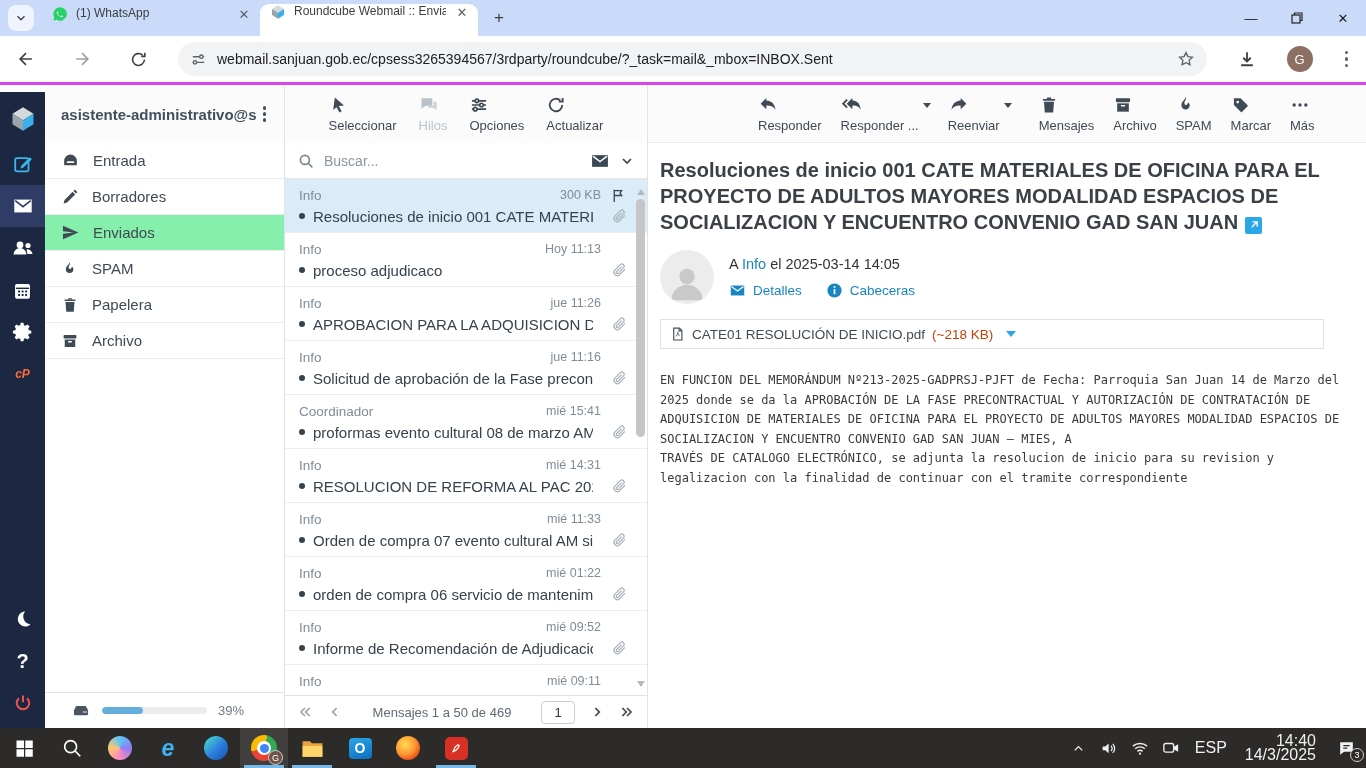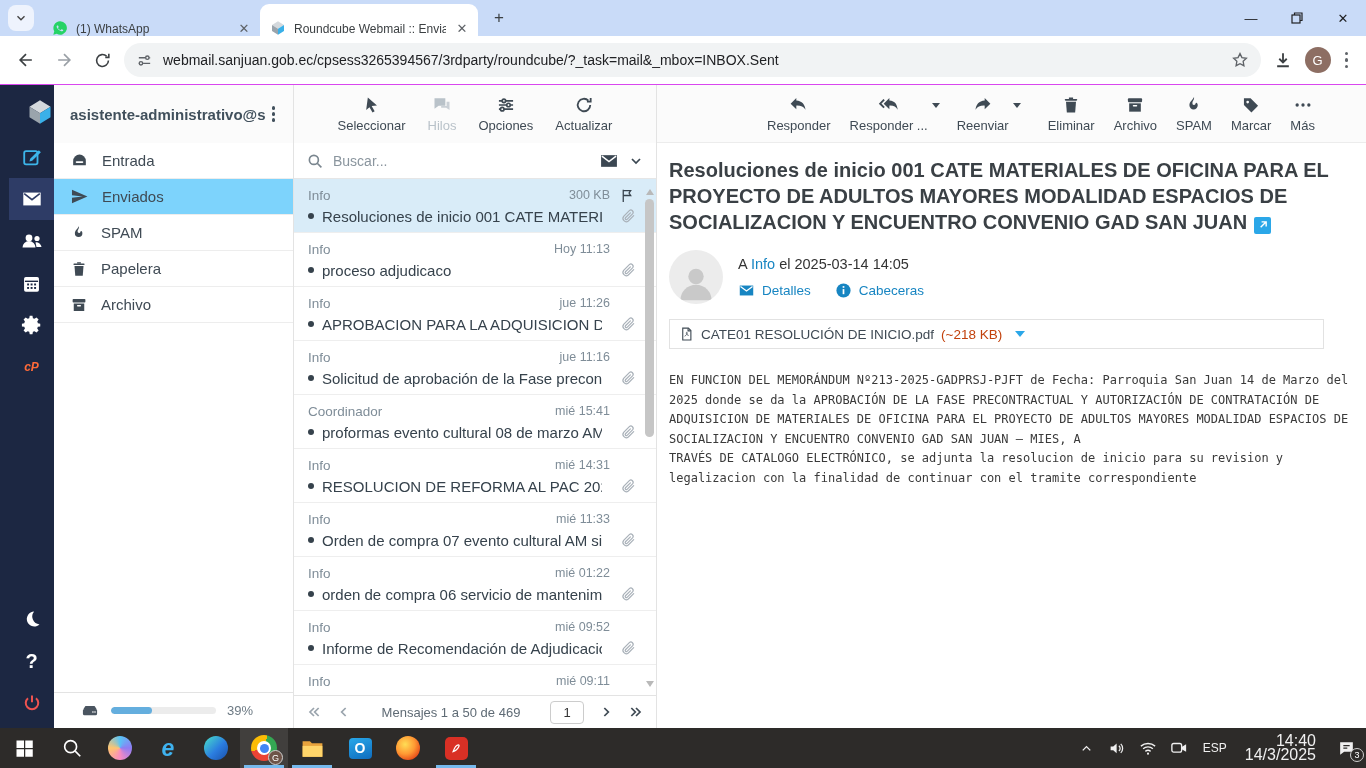--- a/index.html
+++ b/index.html
@@ -3,67 +3,67 @@
 <meta charset="utf-8">
 <style>
   * { margin:0; padding:0; box-sizing:border-box; }
   html,body { width:1366px; height:768px; overflow:hidden; }
   body { font-family:"Liberation Sans", sans-serif; background:#fff; }
   .screen { width:1366px; height:768px; display:flex; flex-direction:column; position:relative; }
 
   
   .tabbar { height:36px; background:#c9dbf8; display:flex; align-items:center; padding-left:8px; flex:none; }
   .tab-search { width:26px; height:26px; border-radius:8px; display:flex; align-items:center; justify-content:center; color:#444; background:#eef3fd; margin-right:8px; }
-  .tab { width:218px; height:30px; align-self:flex-end; display:flex; align-items:flex-end; gap:8px; padding:0 8px 0 10px; border-radius:9px 9px 0 0; color:#3c4043; font-size:12px; }
+  .tab { width:218px; height:30px; align-self:flex-end; display:flex; align-items:flex-start; gap:8px; padding:0 8px 0 10px; border-radius:9px 9px 0 0; color:#3c4043; font-size:12px; }
   .tab.active { background:#fff; height:32px; }
   .tab .title { flex:1; white-space:nowrap; overflow:hidden; color:#3c4043; }
   .tab .close { width:16px; height:16px; display:flex; align-items:center; justify-content:center; border-radius:50%; color:#5f6368; font-size:13px; }
   .newtab { width:26px; height:26px; display:flex; align-items:center; justify-content:center; color:#3c4043; font-size:17px; margin-left:8px; }
   .wincontrols { margin-left:auto; display:flex; height:36px; }
   .winbtn { width:46px; height:36px; display:flex; align-items:center; justify-content:center; color:#202124; font-size:13px; }
 
-  .urlbar { height:49px; background:#fff; display:flex; align-items:center; padding:0 10px; gap:6px; flex:none; border-bottom:1px solid #d946ef; }
+  .urlbar { height:49px; background:#fff; display:flex; align-items:center; padding:0 10px; gap:24px; flex:none; border-bottom:3px solid #d946ef; }
   .navbtn { width:32px; height:32px; display:flex; align-items:center; justify-content:center; color:#3c4043; }
   .navbtn.disabled { color:#9aa0a6; }
   .omnibox { flex:1; height:34px; background:#f1f3f4; border-radius:17px; display:flex; align-items:center; padding:0 12px; gap:10px; color:#5f6368; }
   .omnibox .url { flex:1; font-size:14px; color:#202124; white-space:nowrap; overflow:hidden; }
   .avatar-g { width:26px; height:26px; border-radius:50%; background:#8d6e63; color:#fff; font-size:13px; display:flex; align-items:center; justify-content:center; }
   .kebab { display:flex; flex-direction:column; gap:3px; padding:0 8px; }
   .kebab i { width:3.5px; height:3.5px; border-radius:50%; background:#5f6368; }
 
   
   .app { flex:1; display:flex; min-height:0; background:#fff; }
 
   
-  .rail { width:54px; background:#1c2742; display:flex; flex-direction:column; align-items:flex-end; flex:none; }
+  .rail { width:45px; background:#1c2742; display:flex; flex-direction:column; align-items:center; flex:none;margin-top:7px; }
   .rail .logo { margin:13px 0 10px; }
   .rail-btn { width:45px; height:42px; display:flex; align-items:center; justify-content:center; color:#fff; }
   .rail-btn.compose { color:#3cb5ea; }
   .rail-btn.active { background:#2e3c66; }
   .rail .cp { color:#ff6a39; font-size:12px; font-weight:bold; font-style:italic; }
   .rail .spacer { flex:1; }
   .rail-btn.power { color:#ef5350; margin-bottom:4px; }
 
   
   .folders { width:240px; border-right:1px solid #e3e3e3; display:flex; flex-direction:column; flex:none; background:#fff; }
   .acct { height:58px; display:flex; align-items:center; padding:0 12px 0 16px; background:#fbfbfb; }
   .acct .name { flex:1; font-size:15px; font-weight:bold; color:#41505c; white-space:nowrap; overflow:hidden; }
   .vkebab { display:flex; flex-direction:column; gap:2.5px; padding:4px 6px; }
   .vkebab i { width:3.5px; height:3.5px; border-radius:50%; background:#41505c; }
   .folder { height:36px; display:flex; align-items:center; gap:13px; padding-left:16px; border-bottom:1px solid #ededed; font-size:15px; color:#3f4a54; }
-  .folder.sel { background:#7dd3fc; }
+  .folder.sel { background:#86efac; }
   .quota { margin-top:auto; height:36px; border-top:1px solid #e3e3e3; display:flex; align-items:center; gap:11px; padding:0 16px 0 26px; }
   .quota .track { width:105px; height:7px; background:#ececec; border-radius:4px; overflow:hidden; }
   .quota .fill { width:39%; height:100%; background:#64aede; border-radius:4px; }
   .quota .pct { font-size:13px; color:#6d7a84; }
 
   
   .list { width:363px; border-right:1px solid #e3e3e3; display:flex; flex-direction:column; flex:none; }
   .ltoolbar { height:58px; background:#fbfbfb; display:flex; align-items:center; justify-content:center; gap:22px; }
-  .tbitem { display:flex; flex-direction:column; align-items:center; gap:3px; color:#3f4a54; font-size:13px; position:relative; }
+  .tbitem { display:flex; flex-direction:column; align-items:flex-start; gap:3px; color:#3f4a54; font-size:13px; position:relative; }
   .tbitem.disabled { color:#b9c2c9; }
   .searchrow { height:36px; border-bottom:1px solid #e6e6e6; display:flex; align-items:center; gap:9px; padding:0 12px; }
   .searchrow input { flex:1; border:none; outline:none; font-size:14px; color:#333; background:transparent; font-family:"Liberation Sans",sans-serif; }
   .searchrow input::placeholder { color:#8a959e; }
   .rows { flex:1; overflow:hidden; position:relative; }
   .mrow { height:54px; padding:7px 20px 0 14px; border-bottom:1px solid #eeeeee; }
   .mrow.sel { background:#d9ecf8; }
   .mline1 { display:flex; align-items:center; height:18px; }
   .mline1 .sender { flex:1; font-size:13.5px; color:#7f8d98; }
   .mline1 .meta { font-size:12.5px; color:#7f8d98; }
@@ -105,21 +105,21 @@
   .bcaret { width:0; height:0; border-left:5px solid transparent; border-right:5px solid transparent; border-top:6px solid #2ba7e8; margin-left:6px; }
   .mailbody { margin-top:22px; width:682px; font-family:"DejaVu Sans Mono", monospace; font-size:12px; line-height:19.5px; color:#3a3a3a; }
 
   
   .taskbar { height:40px; background:#2d2b29; display:flex; align-items:center; flex:none; color:#f0f0f0; }
   .tk { width:48px; height:40px; display:flex; align-items:center; justify-content:center; position:relative; flex:none; }
   .tk.open::after { content:""; position:absolute; bottom:0; left:4px; right:4px; height:3px; background:#76b9ed; }
   .tk.activewin { background:#413f3d; }
   .tray { margin-left:auto; display:flex; align-items:center; }
   .tk-sm { width:31px; height:40px; display:flex; align-items:center; justify-content:center; position:relative; flex:none; }
-  .lang { font-size:12px; padding:0 8px; }
+  .lang { font-size:16px; padding:0 8px; }
   .clock { text-align:right; font-size:16px; line-height:14px; padding:0 10px; }
   .ic-chrome { width:26px; height:26px; border-radius:50%; background:conic-gradient(from 135deg, #ea4335 0 120deg, #fbbc05 0 240deg, #34a853 0 360deg); position:relative; }
   .ic-chrome::before { content:""; position:absolute; inset:6px; background:#fff; border-radius:50%; }
   .ic-chrome::after { content:""; position:absolute; inset:8.5px; background:#4285f4; border-radius:50%; }
   .gbadge { position:absolute; right:5px; bottom:3px; width:15px; height:15px; border-radius:50%; background:#6e5448; border:1px solid #cfcfcf; color:#fff; font-size:9px; display:flex; align-items:center; justify-content:center; z-index:2; }
   .ic-copilot { width:24px; height:24px; border-radius:50%; background:conic-gradient(#58c4f6,#8e7cf3,#f98bc0,#ffc56f,#58c4f6); }
   .ic-edge { width:24px; height:24px; border-radius:50%; background:linear-gradient(135deg,#49e2c8,#2b7de0 55%,#1a50a8); }
   .ic-ff { width:24px; height:24px; border-radius:50%; background:radial-gradient(circle at 38% 35%, #ffdd55, #ff9933 45%, #e64a19 78%, #b0336a); }
   .ic-ie { color:#3fb2ef; font-size:23px; font-weight:bold; font-style:italic; line-height:1; }
   .ic-outlook { width:23px; height:21px; border-radius:4px; background:linear-gradient(160deg,#28a8ea,#0f6cbd); color:#fff; font-size:14px; font-weight:bold; display:flex; align-items:center; justify-content:center; }
@@ -286,20 +286,27 @@
             <i></i>
           </div>
       </div>
       <div class="folder">
         <svg width="19" height="19" viewBox="0 0 24 24">
             <path d="M4 12.5a8 8 0 0 1 16 0V18H4z" fill="#3f4a54"></path>
             <rect x="7.2" y="12.8" width="9.6" height="2.4" rx="1.2" fill="#fff"></rect>
           </svg>
         <span>Entrada</span>
       </div>
+      <div class="folder">
+        <svg width="18" height="18" viewBox="0 0 24 24" fill="#3f4a54">
+            <path d="M3.5 20.5l1.2-4.6L15.5 5.1l3.4 3.4L8.1 19.3z"></path>
+            <path d="M16.6 4l1.9-1.9 3.4 3.4L20 7.4z"></path>
+          </svg>
+        <span>Borradores</span>
+      </div>
       <div class="folder sel">
         <svg width="19" height="19" viewBox="0 0 24 24" fill="#3f4a54">
             <path d="M2.5 20.5L22 12 2.5 3.5v6.8L16 12 2.5 13.7z"></path>
           </svg>
         <span>Enviados</span>
       </div>
       <div class="folder">
         <svg width="18" height="18" viewBox="0 0 24 24" fill="#3f4a54">
             <path d="M12 2.5c.7 3.2-1.9 4.6-1.9 7.3a1.9 1.9 0 0 0 3.8.4c.2-1.7 2.6-1.5 2.6 2.2a5 5 0 1 1-10 0c0-4.4 4.1-6.2 5.5-9.9z"></path>
           </svg>
@@ -607,21 +614,21 @@
             </svg>
           <span>Reenviar</span>
           <span class="caret"></span>
         </div>
         <div class="tbitem gap-del">
           <svg width="20" height="20" viewBox="0 0 24 24" fill="#3f4a54">
               <path d="M6 8h12l-1 13H7z"></path>
               <rect x="4.5" y="4.8" width="15" height="2" rx="1"></rect>
               <path d="M9.5 4.8V3h5v1.8"></path>
             </svg>
-          <span>Eliminar</span>
+          <span>Mensajes</span>
         </div>
         <div class="tbitem">
           <svg width="20" height="20" viewBox="0 0 24 24" fill="#3f4a54">
               <rect x="3.5" y="4" width="17" height="4.6" rx="1"></rect>
               <path d="M5 10h14v10H5z"></path>
               <rect x="9.3" y="12" width="5.4" height="1.9" rx=".9" fill="#fff"></rect>
             </svg>
           <span>Archivo</span>
         </div>
         <div class="tbitem">

